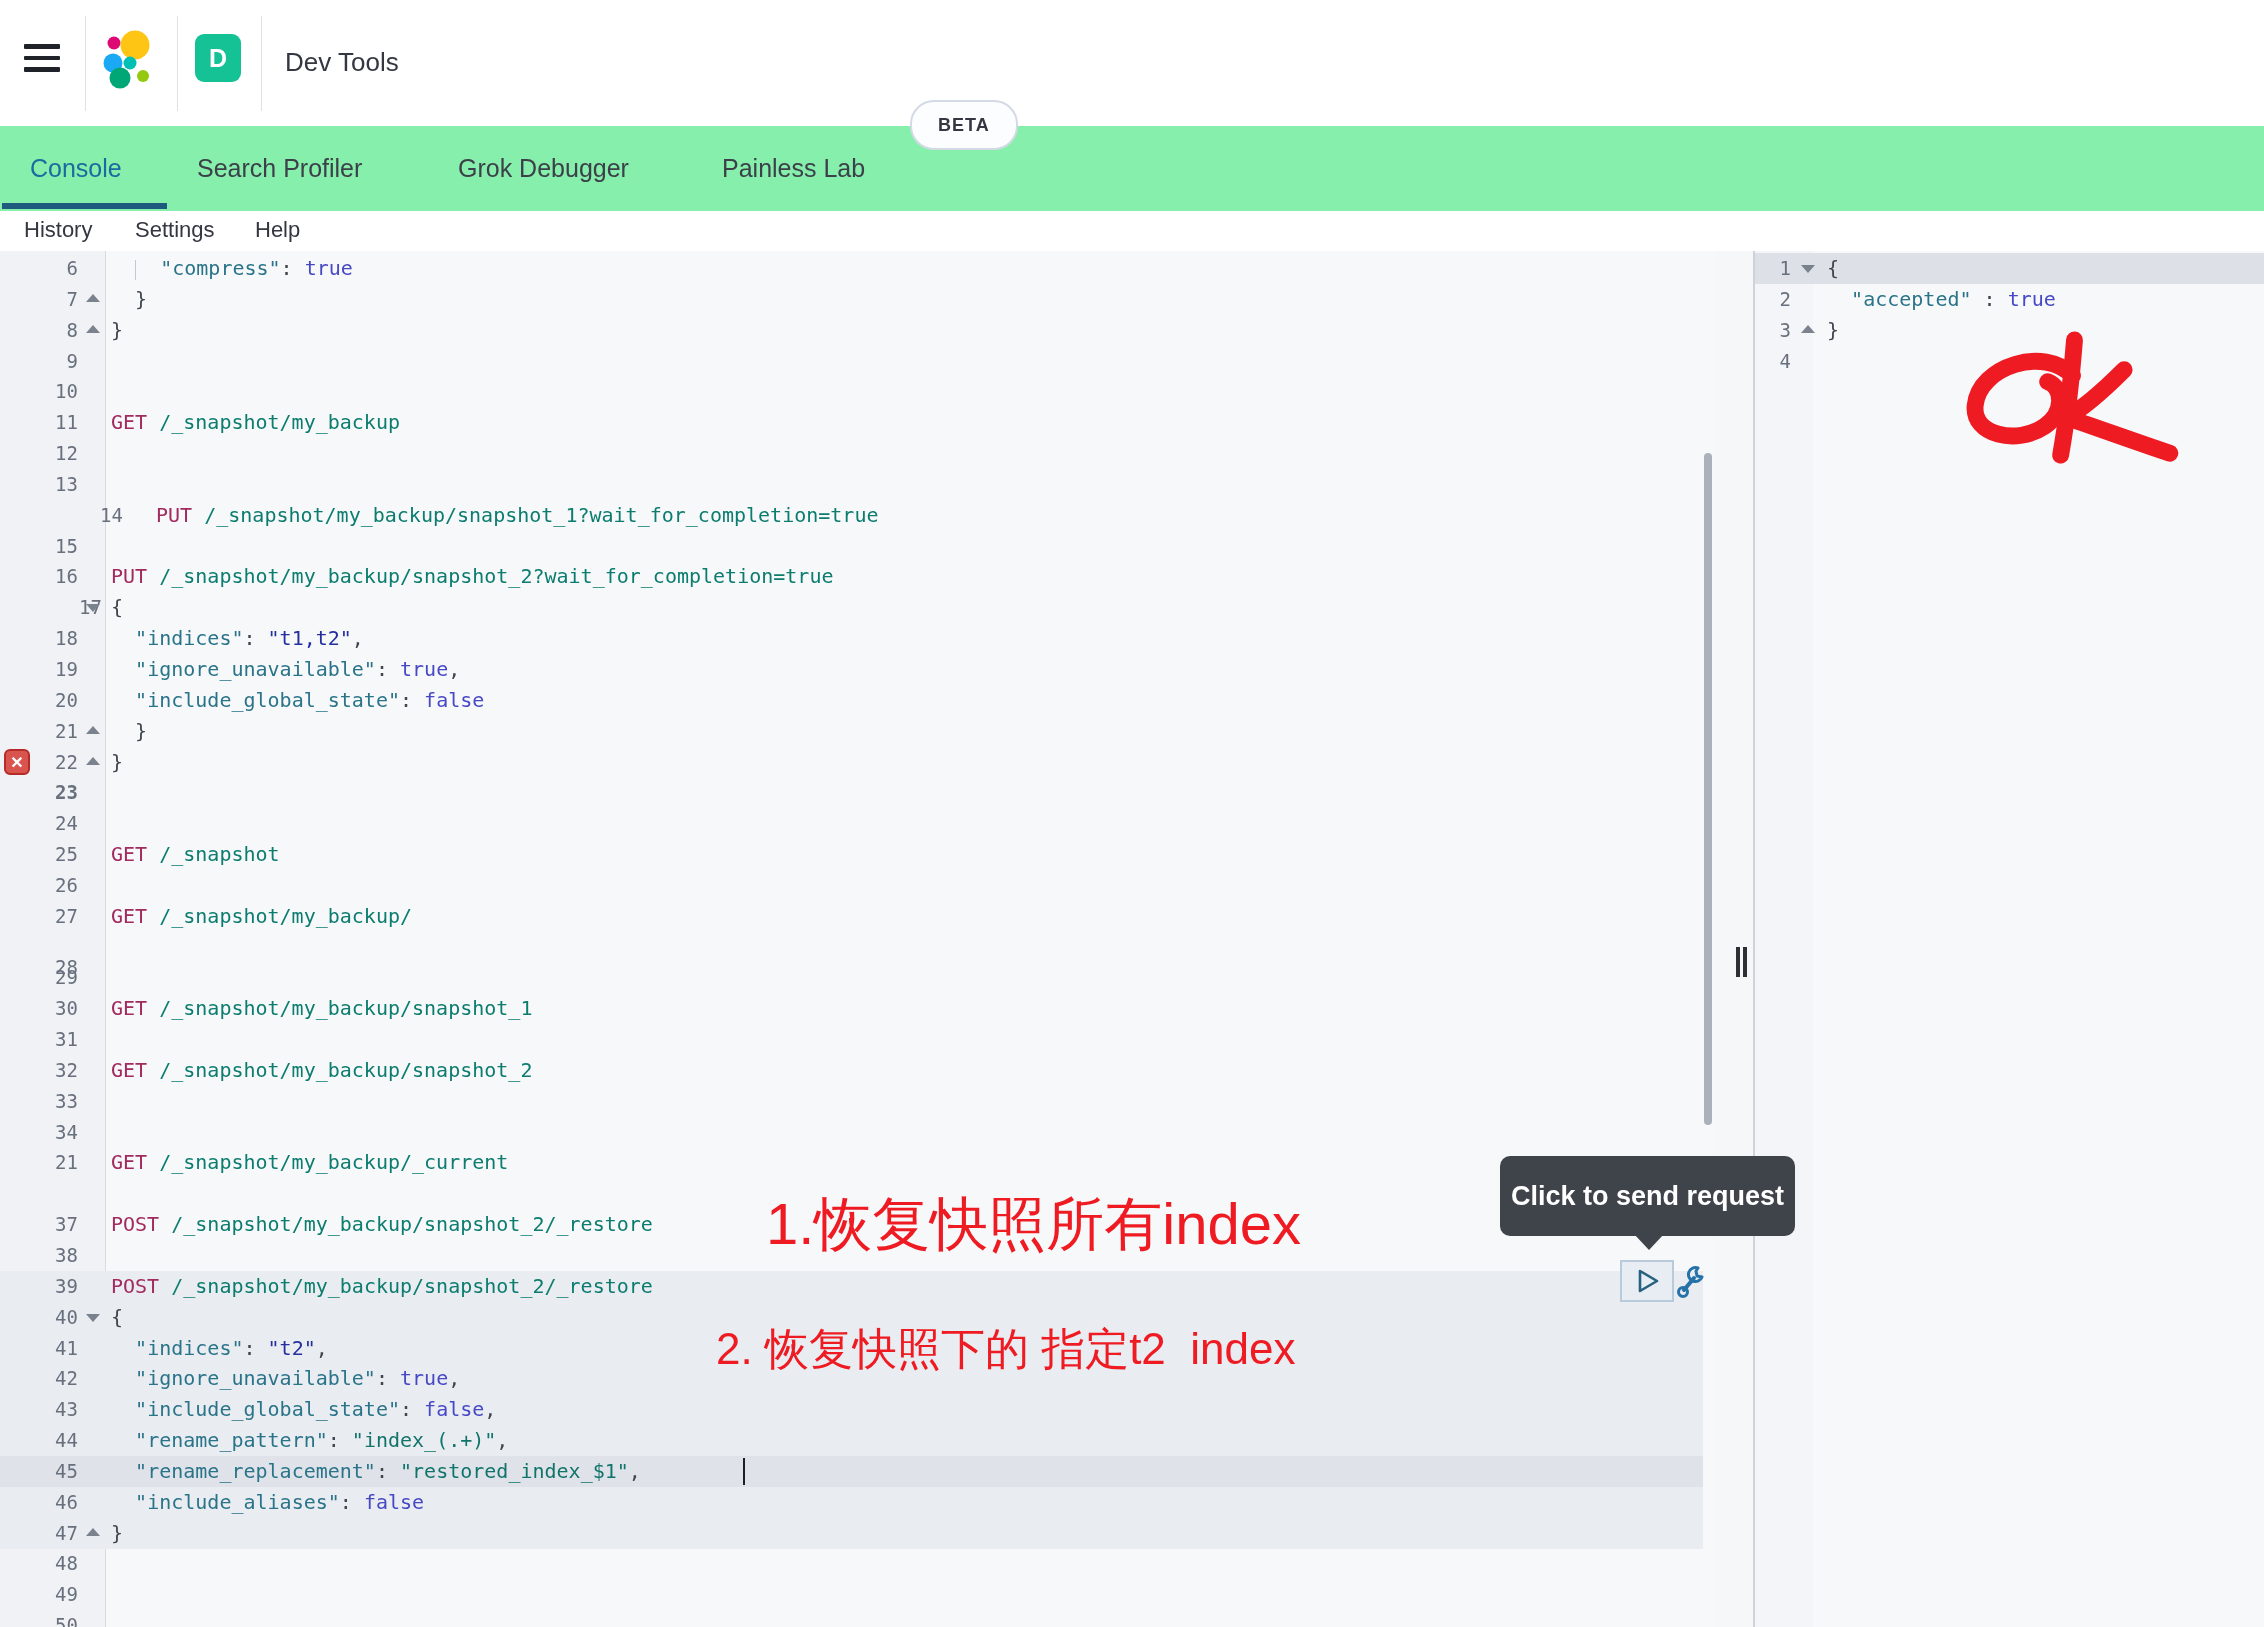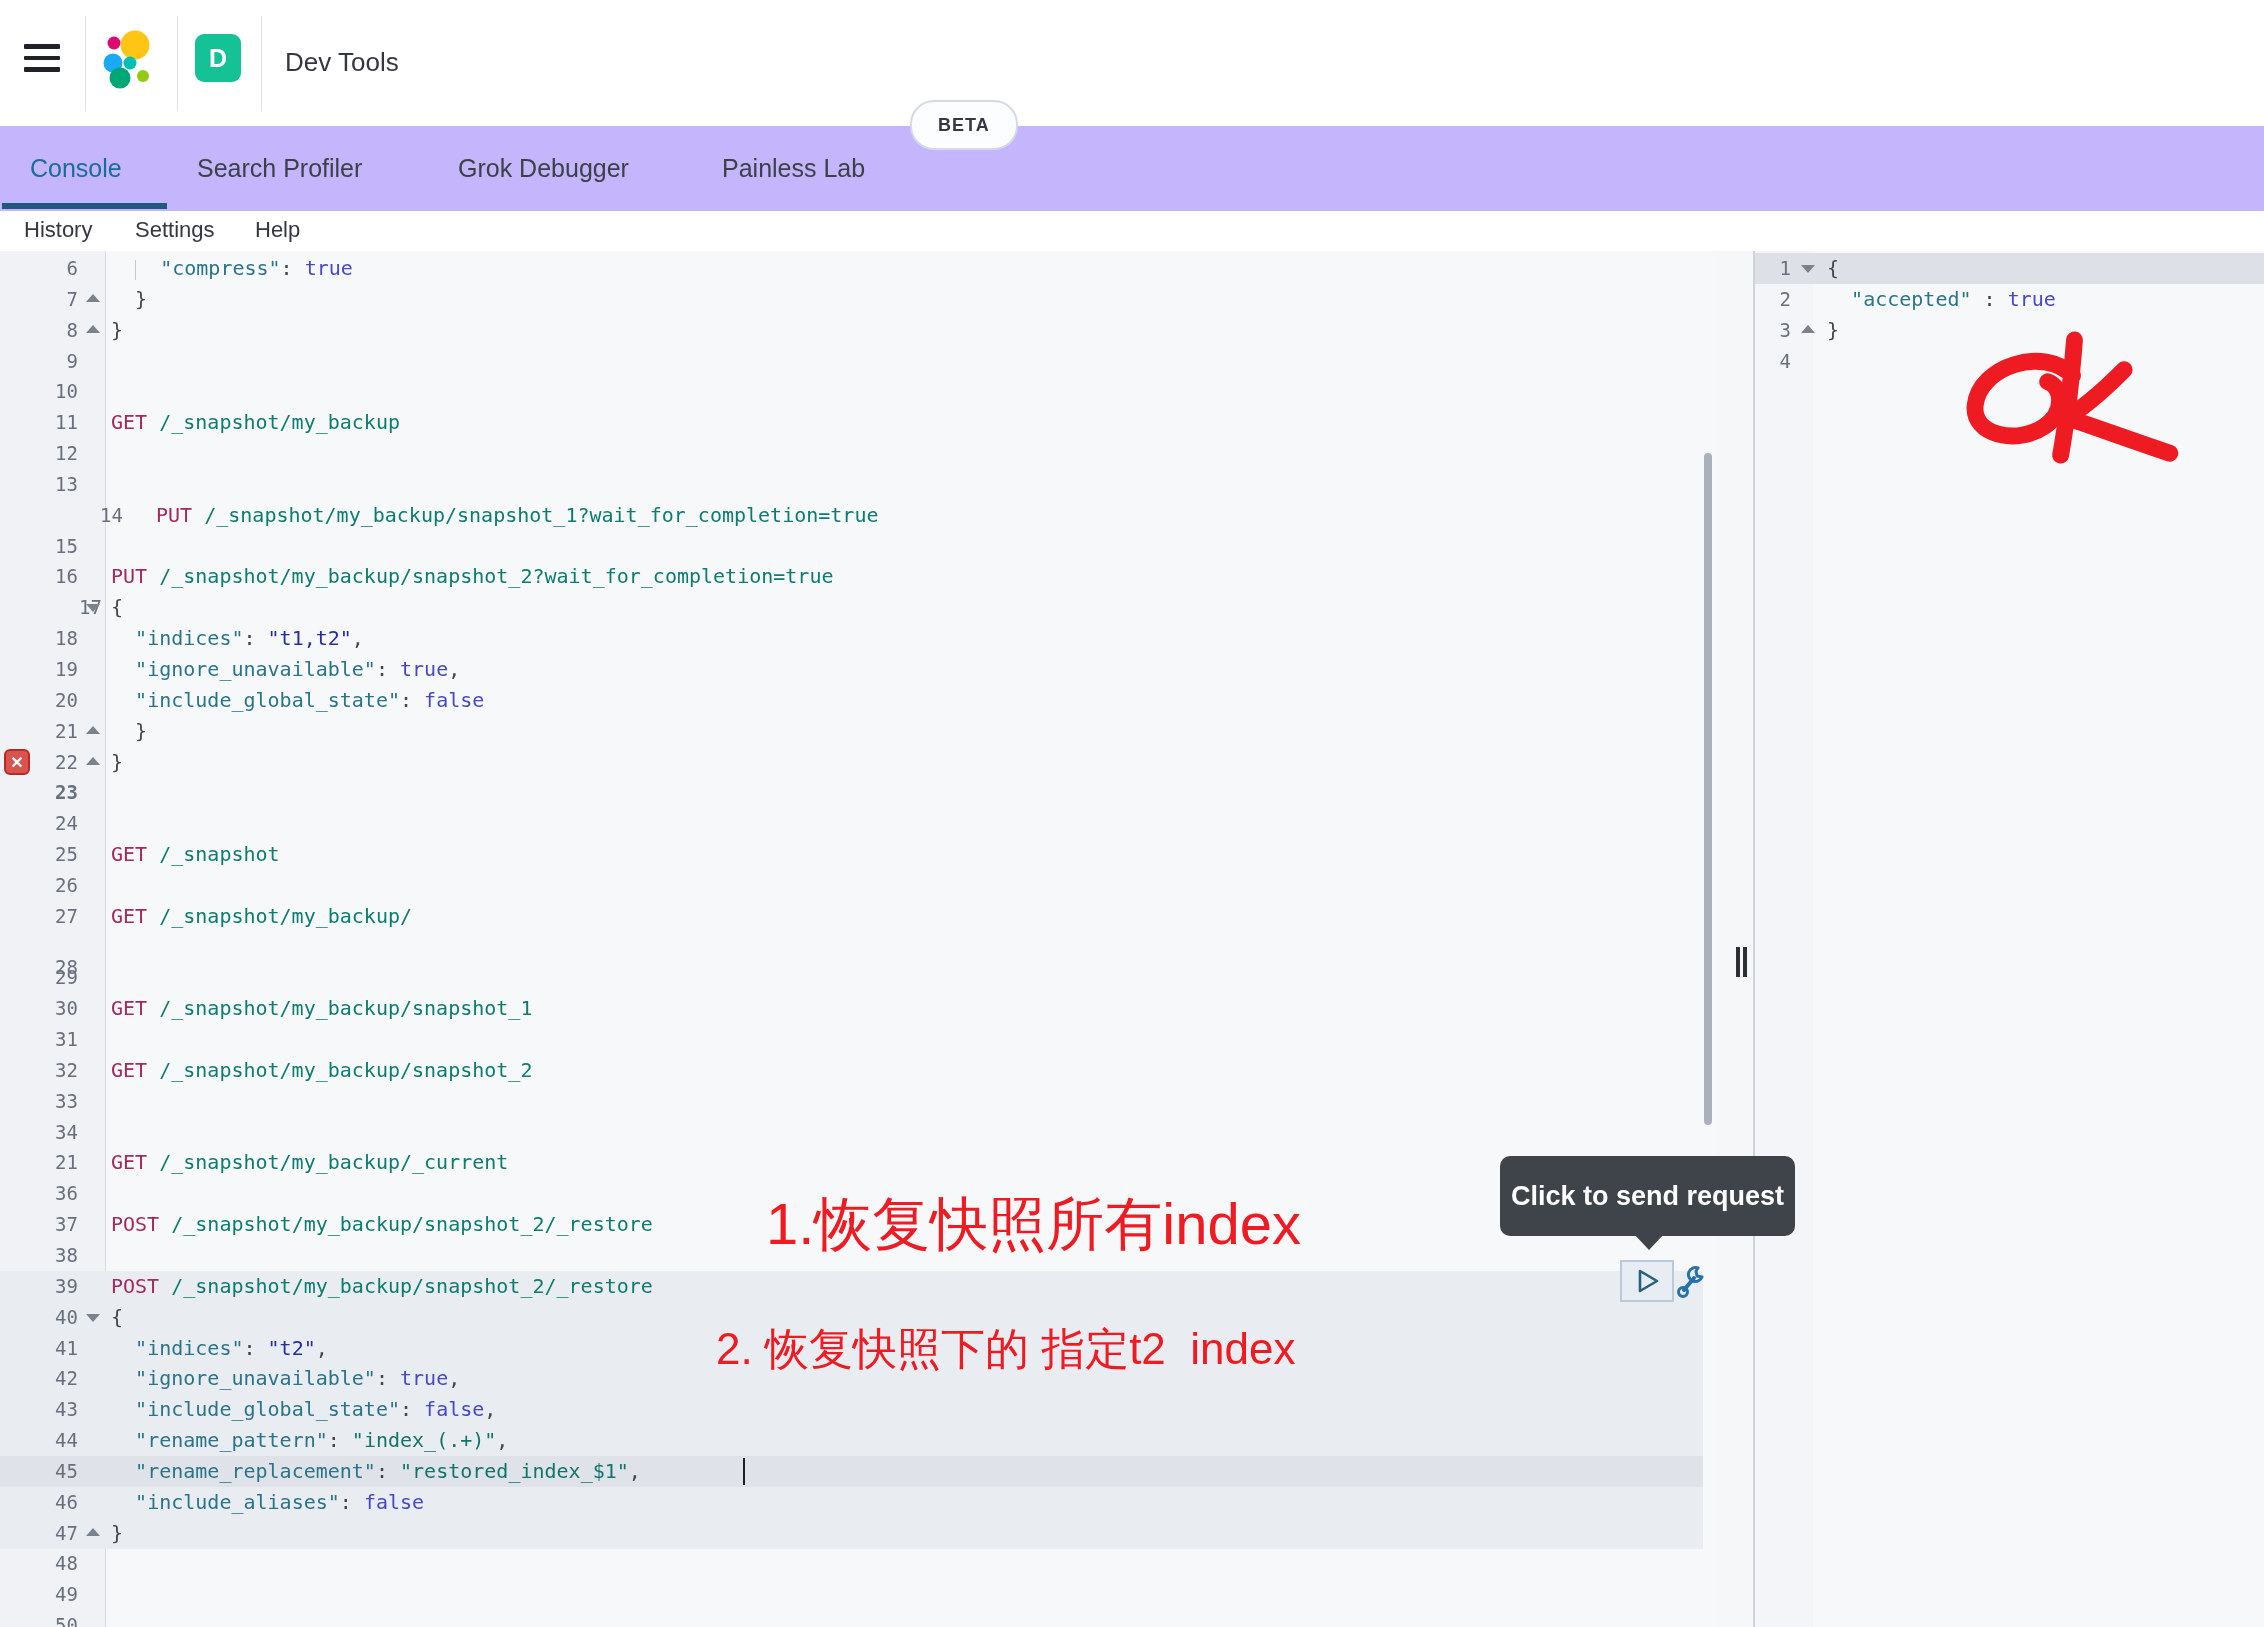--- a/index.html
+++ b/index.html
@@ -10,21 +10,21 @@
           border-bottom:1px solid #d3dae6;}
   .hamburger{position:absolute;left:24px;top:44px;width:36px;height:30px;cursor:pointer;}
   .hamburger span{display:block;height:4.5px;background:#1f2329;border-radius:1px;margin-bottom:7px;}
   .vdiv{position:absolute;top:16px;height:95px;width:1px;background:#dde2e9;}
   .logo{position:absolute;left:103px;top:30px;width:52px;height:60px;}
   .dbadge{position:absolute;left:195px;top:34px;width:46px;height:48px;border-radius:9px;
           background:#14c295;color:#fff;font-weight:700;font-size:25px;display:flex;
           align-items:center;justify-content:center;}
   .apptitle{position:absolute;left:285px;top:47px;font-size:26px;color:#343741;}
   
-  .tabbar{position:absolute;left:0;top:126px;width:2265px;height:85px;background:#c4b5fd;
+  .tabbar{position:absolute;left:0;top:126px;width:2265px;height:85px;background:#86efac;
           border-bottom:1px solid #d9dee5;}
   .tab{position:absolute;top:0;height:85px;display:flex;align-items:center;font-size:25px;color:#3c4149;cursor:pointer;}
   .tab.active{color:#1a6b9e;}
   .tab-underline{position:absolute;left:2px;top:203px;width:165px;height:6px;background:#1d5a7d;}
   .beta{position:absolute;left:910px;top:100px;height:46px;padding:0 26px;border:2px solid #d3dae6;
         border-radius:24px;background:#fcfdfe;display:flex;align-items:center;font-size:18px;
         font-weight:700;letter-spacing:1px;color:#343741;}
   
   .menubar{position:absolute;left:0;top:211px;width:2265px;height:40px;background:#ffffff;
            border-bottom:1px solid #cdd3d9;}
@@ -237,24 +237,20 @@
         <div class="code" style="left: 111px;"></div>
       </div>
       <div class="row" style="top: 866px;">
         <div class="lnum" style="width: 78px;">34</div>
         <div class="code" style="left: 111px;"></div>
       </div>
       <div class="row" style="top: 896px;">
         <div class="lnum" style="width: 78px;">21</div>
         <div class="code" style="left: 111px;"><span class="tok-m">GET </span><span class="tok-u">/_snapshot/my_backup/_current</span></div>
       </div>
-      <div class="row" style="top: 927px;">
-        <div class="lnum" style="width: 78px;">36</div>
-        <div class="code" style="left: 111px;"></div>
-      </div>
       <div class="row" style="top: 958px;">
         <div class="lnum" style="width: 78px;">37</div>
         <div class="code" style="left: 111px;"><span class="tok-m">POST </span><span class="tok-u">/_snapshot/my_backup/snapshot_2/_restore</span></div>
       </div>
       <div class="row" style="top: 989px;">
         <div class="lnum" style="width: 78px;">38</div>
         <div class="code" style="left: 111px;"></div>
       </div>
       <div class="row" style="top: 1020px;">
         <div class="hl" style="left: 0px; width: 1703px; background: rgb(233, 236, 241);"></div>

